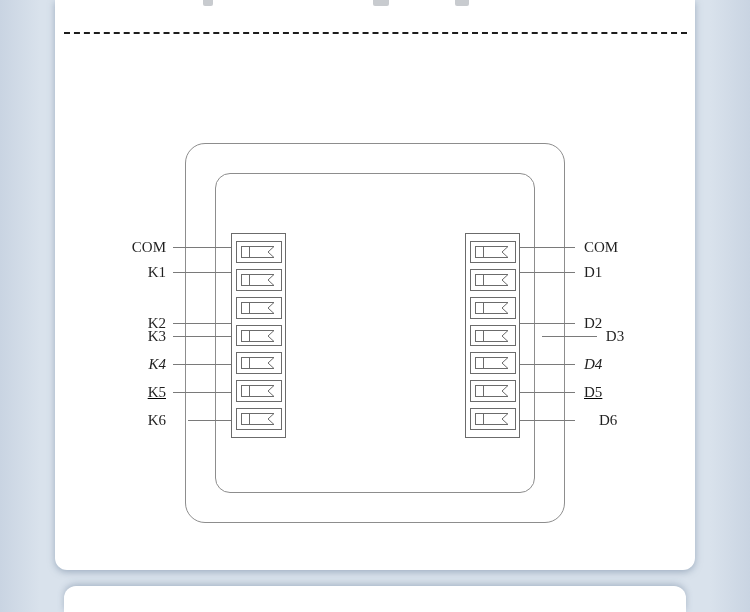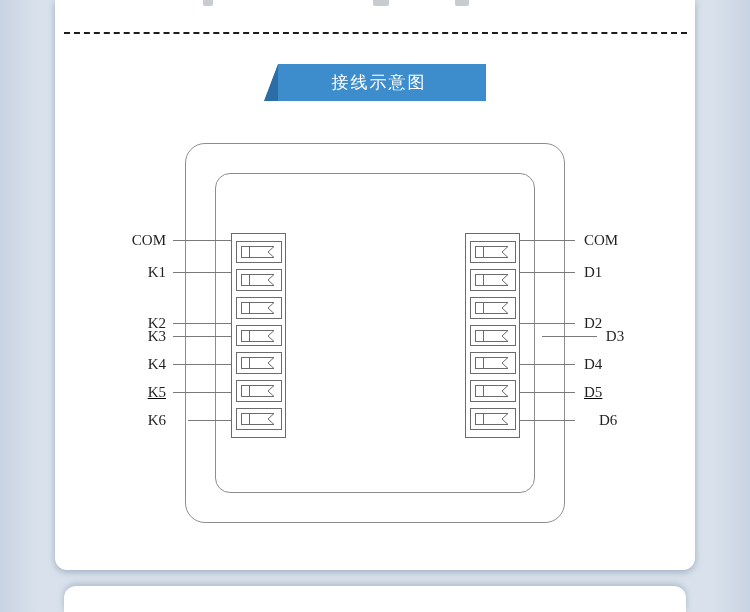--- a/index.html
+++ b/index.html
@@ -66,25 +66,25 @@
   .tblock.right{left:410px;}
   .tcell{
     width:46px;height:22px;border:1px solid #6b6b6b;
     display:flex;align-items:center;justify-content:center;background:#fff;
   }
   .tcell svg{display:block;}
   
   .rows .row{position:absolute;height:22px;display:flex;align-items:center;}
   .left-rows .row{left:60px;width:116px;}
   .right-rows .row{left:465px;width:126px;}
-  .rows .row:nth-child(1){top:229px;}
+  .rows .row:nth-child(1){top:236px;}
   .rows .row:nth-child(2){top:261px;}
   .rows .row:nth-child(3){top:312px;}
   .rows .row:nth-child(4){top:325px;justify-content:center;}
-  .rows .row:nth-child(5){top:353px;}
+  .rows .row:nth-child(5){top:353px;font-style:italic;}
   .rows .row:nth-child(6){top:381px;text-decoration:underline;}
   .rows .row:nth-child(7){top:409px;gap:15px;}
   .t-label{
     font-family:"Liberation Serif", serif;
     font-size:15px;color:var(--label_text);white-space:nowrap;
   }
   .left-rows .t-label{width:58px;text-align:right;padding-right:7px;}
   .right-rows .t-label{padding-left:9px;text-align:left;}
   .lead{border-top:1px solid var(--line);height:0;}
   .left-rows .lead{flex:1;}
@@ -100,24 +100,20 @@
 <body>
 
 <div class="panel">
 
   <div class="artifact a1"></div>
   <div class="artifact a2"></div>
   <div class="artifact a3"></div>
 
   <div class="dashed"></div>
 
-  <div class="banner">
-    <div class="banner-fold"></div>
-    <span class="banner-title">接线示意图</span>
-  </div>
 
   <div>
     <div class="outer-rect"></div>
     <div class="inner-rect"></div>
 
     <div class="tblock left">
       <div class="tcell">
           <svg width="40" height="18" viewBox="0 0 40 18">
             <rect x="2.5" y="3.5" width="8" height="11" fill="none" stroke="#6b6b6b"></rect>
             <polygon points="10.5,3.5 35,3.5 29,9 35,14.5 10.5,14.5" fill="none" stroke="#6b6b6b"></polygon>

